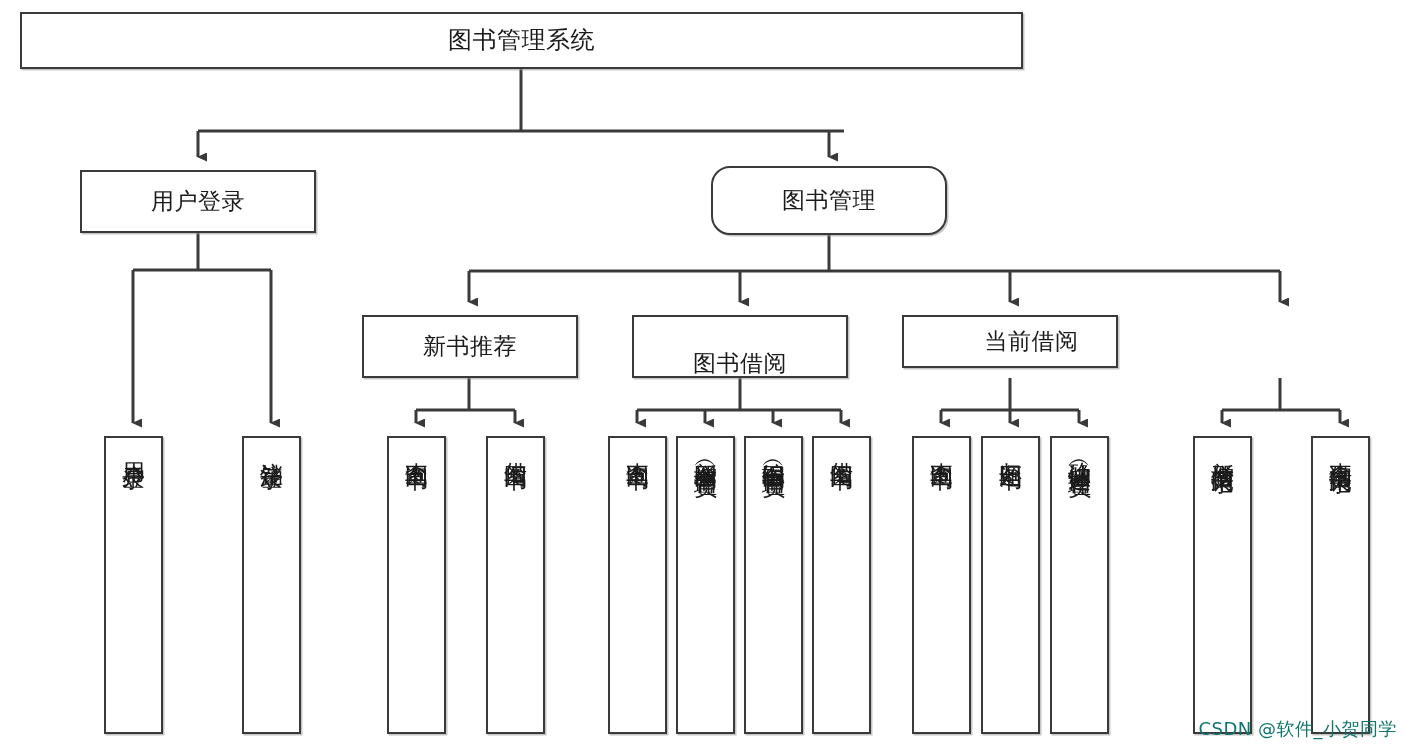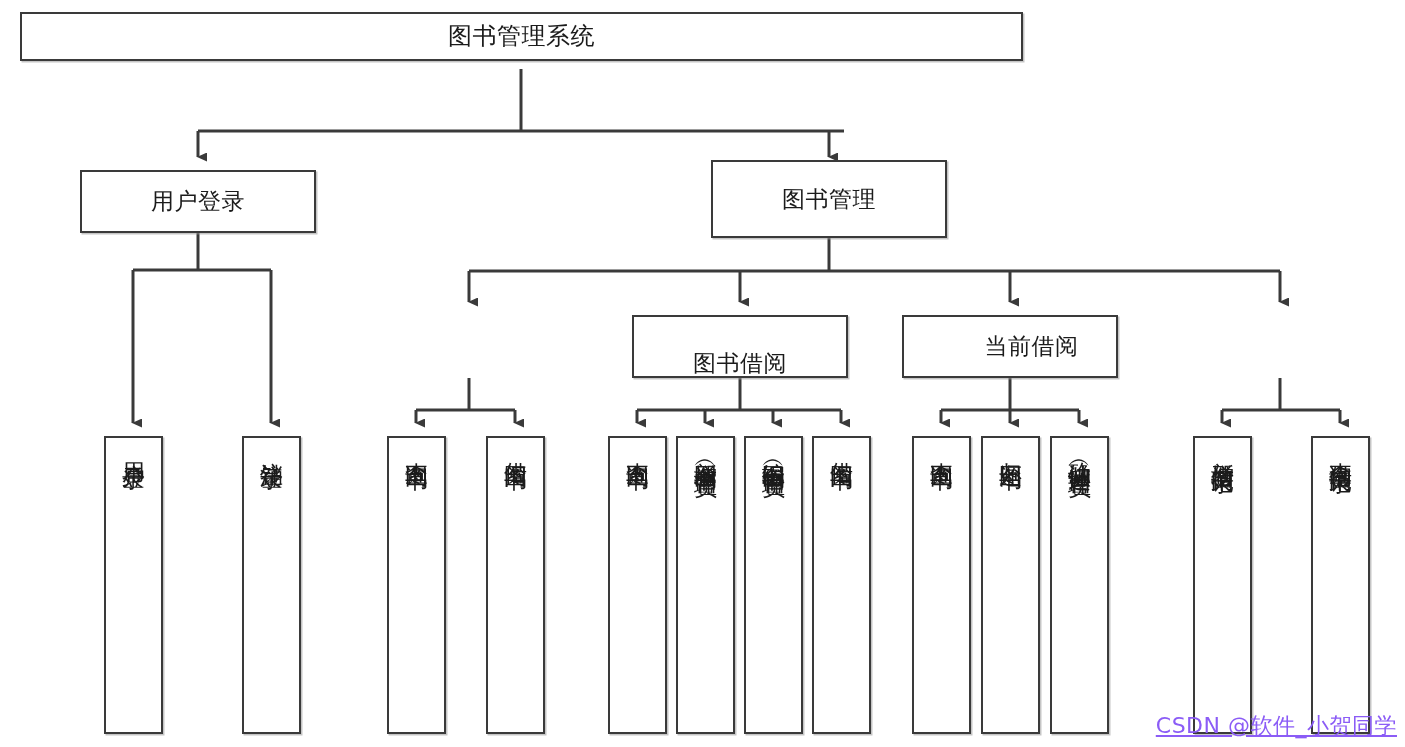--- a/index.html
+++ b/index.html
@@ -60,26 +60,25 @@
     text-orientation: upright;
     font-size: 23px;
     letter-spacing: 2px;
     line-height: 1;
     display: block;
   }
   #watermark {
     position: absolute;
     right: 8px;
     bottom: 6px;
-    font-size: 22px;
-    color: #8b5cf6;
+    font-size: 18px;
+    color: #0f766e;
     letter-spacing: 0.5px;
     user-select: none;
     white-space: pre;
-    text-decoration: underline;
   }
 </style>
 </head>
 <body>
 
 <div id="diagram-root">
 
   <svg id="edge-layer" viewBox="0 0 1405 747" width="1405" height="747" xmlns="http://www.w3.org/2000/svg">
     <defs>
       <marker id="arrowhead" markerWidth="9" markerHeight="10" refX="4.5" refY="9" orient="auto" markerUnits="userSpaceOnUse">
@@ -126,38 +125,41 @@
       <path d="M 1010 410 L 1010 423" marker-end="url(#arrowhead)"></path>
       <path d="M 1079 410 L 1079 423" marker-end="url(#arrowhead)"></path>
 
       <path d="M 1280 378 L 1280 410"></path>
       <path d="M 1222 410 L 1340 410"></path>
       <path d="M 1222 410 L 1222 423" marker-end="url(#arrowhead)"></path>
       <path d="M 1340 410 L 1340 423" marker-end="url(#arrowhead)"></path>
     </g>
   </svg>
 
-  <div class="node horiz root" style="left:20px; top:12px; width:1003px; height:49px;">
+  <div class="node horiz root" style="left:20px; top:12px; width:1003px; height:57px;">
     <span class="node-label">图书管理系统</span>
   </div>
 
   <div class="node horiz" style="left:80px; top:170px; width:236px; height:63px;">
     <span class="node-label">用户登录</span>
   </div>
 
-  <div class="node horiz" style="left:711px; top:160px; width:236px; height:78px;">
+  <div class="node horiz" style="left:711px; top:166px; width:236px; height:69px;border-radius:19px;">
     <span class="node-label">图书管理</span>
   </div>
 
+  <div class="node horiz" style="left:362px; top:315px; width:216px; height:63px;">
+    <span class="node-label">新书推荐</span>
+  </div>
 
   <div class="node horiz" style="left:632px; top:315px; width:216px; height:63px;align-items:flex-end;">
     <span class="node-label">图书借阅</span>
   </div>
 
-  <div class="node horiz" style="left:902px; top:315px; width:216px; height:63px;padding-left:43px;">
+  <div class="node horiz" style="left:902px; top:315px; width:216px; height:53px;padding-left:43px;">
     <span class="node-label">当前借阅</span>
   </div>
 
 
   <div class="node vert" style="left:104px; top:436px; width:59px; height:298px;">
     <span class="node-label">用户登录</span>
   </div>
 
   <div class="node vert" style="left:242px; top:436px; width:59px; height:298px;">
     <span class="node-label">注销登录</span>

